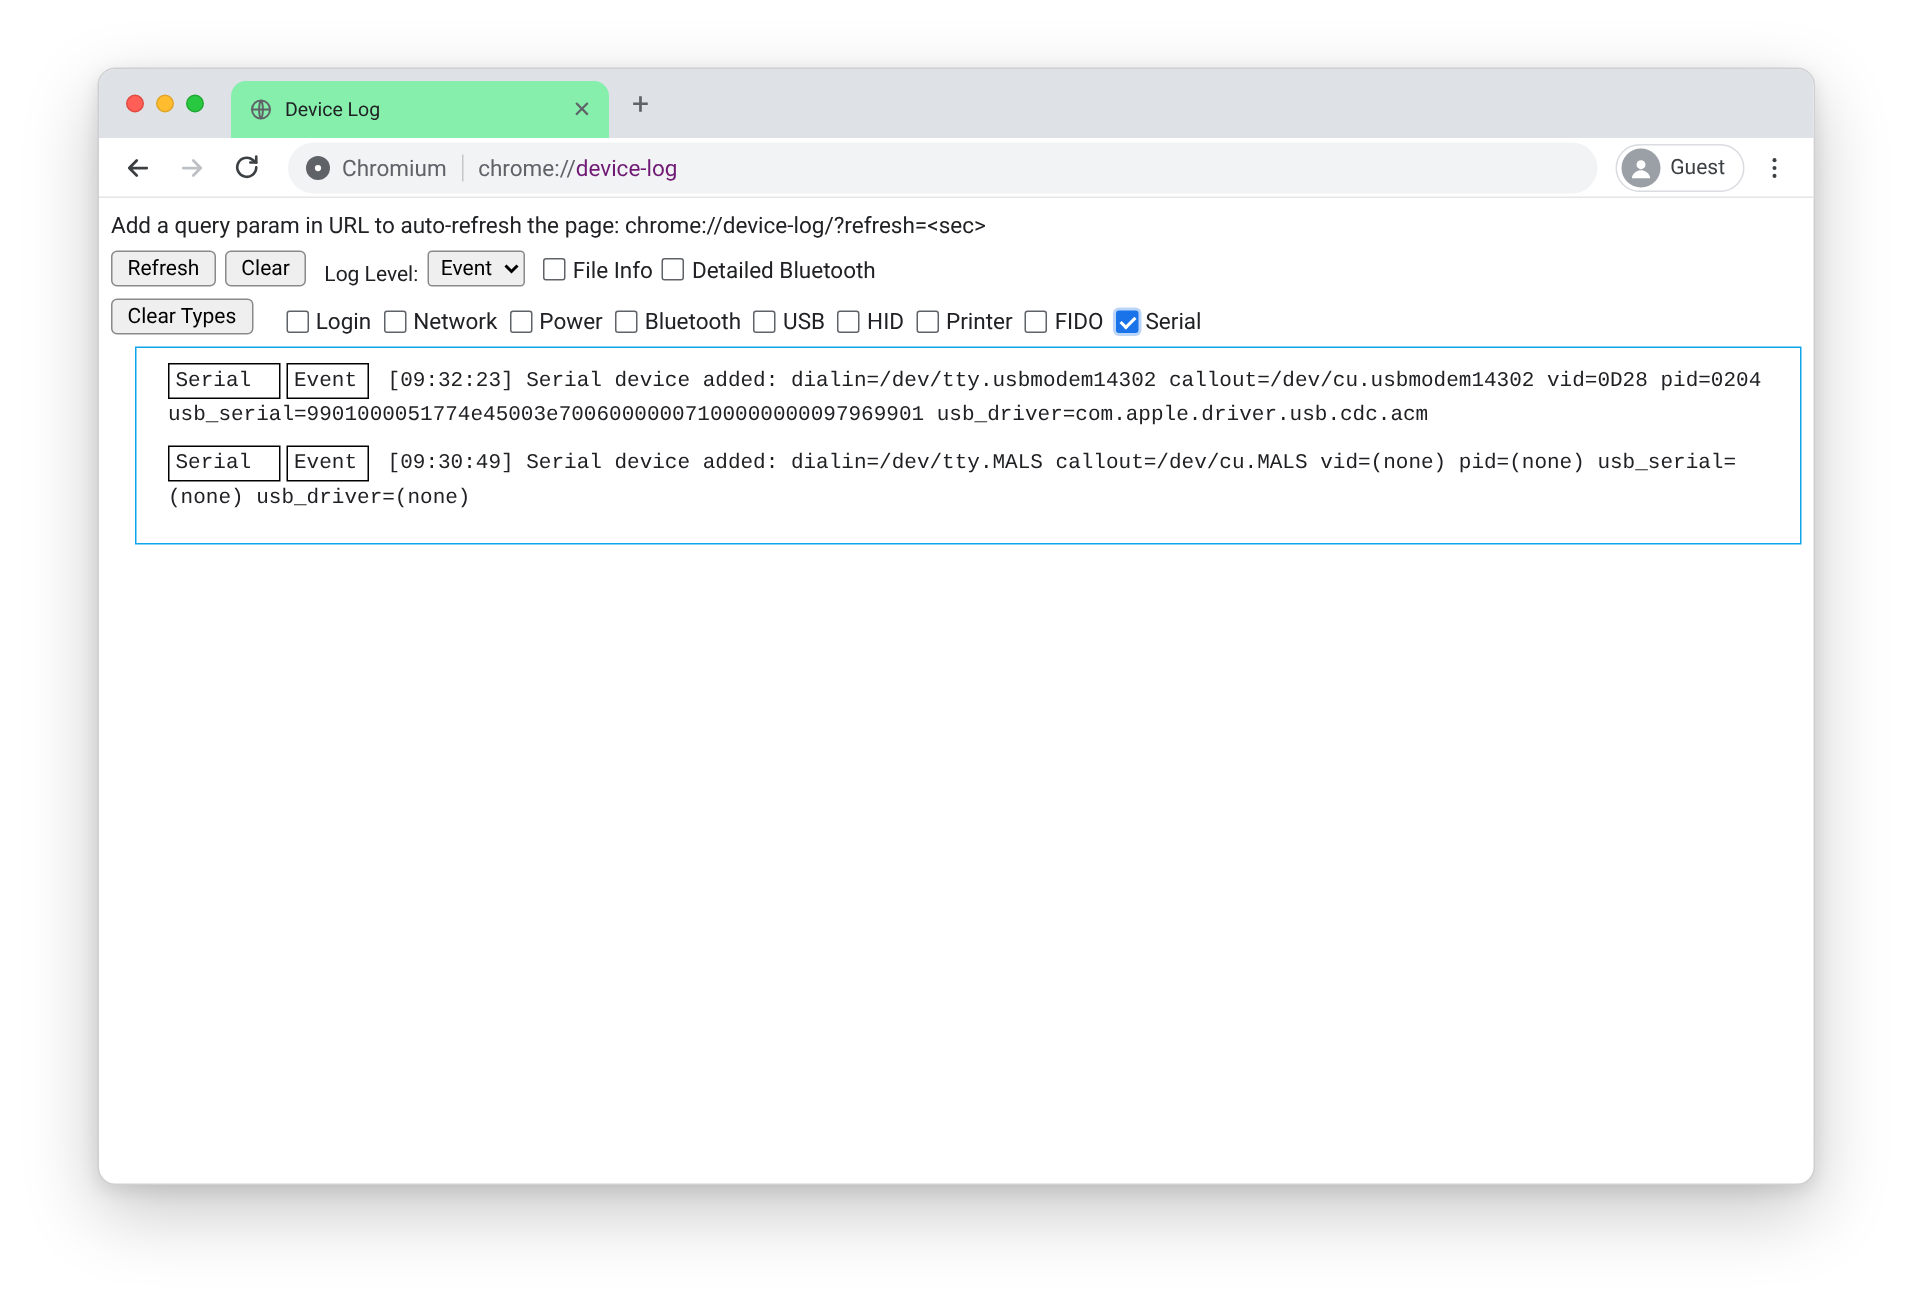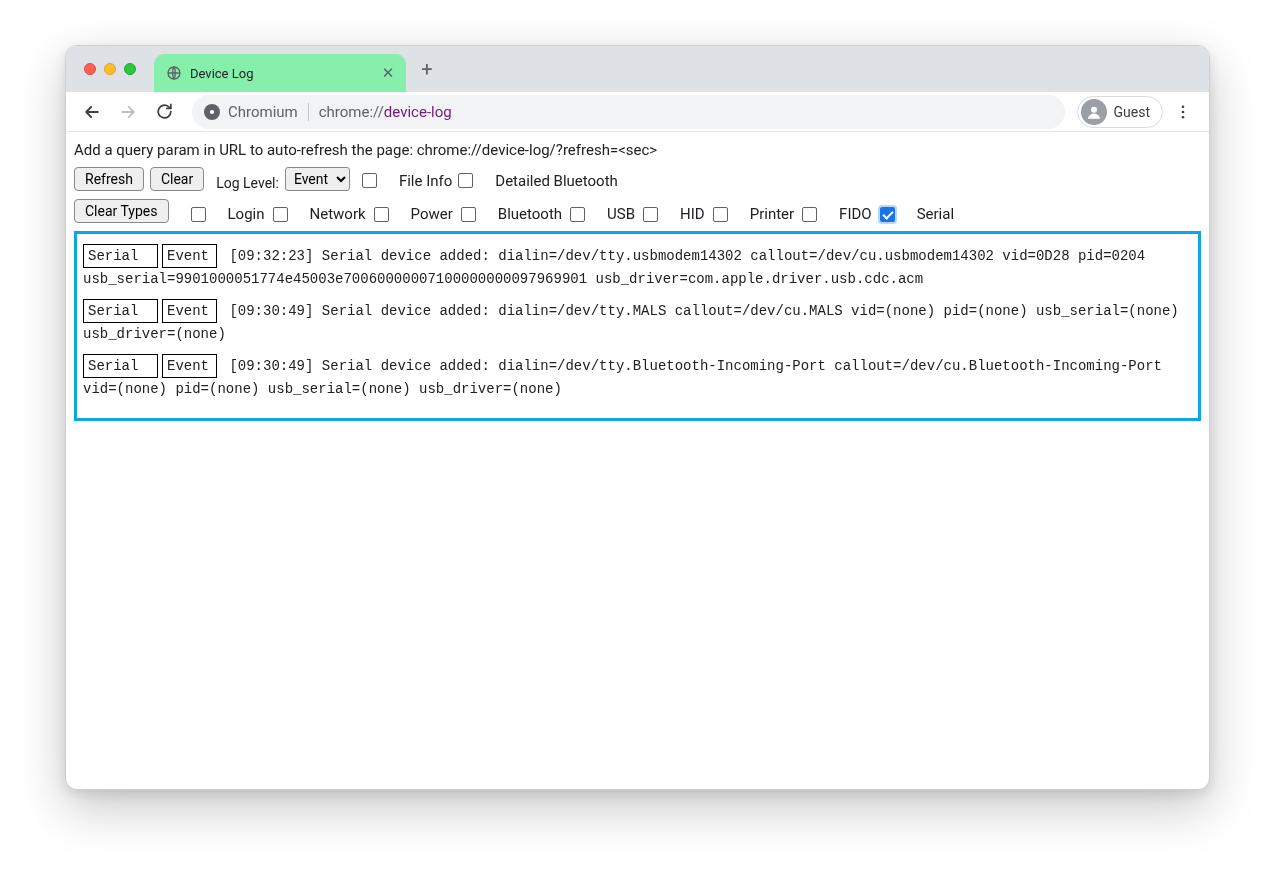--- a/index.html
+++ b/index.html
@@ -171,21 +171,21 @@
     font: inherit;
     font-size: 14px;
     padding: 2px 4px;
     border:1px solid #8a8a8a;
     border-radius:3px;
     background:#efefef;
   }
   .cbx-label {
     display:inline-flex;
     align-items:center;
-    gap:22px;
+    gap:5px;
     font-size: 15px;
     margin-left:6px;
   }
   input[type=checkbox] {
     appearance:none;
     -webkit-appearance:none;
     width:15px; height:15px;
     border:1.5px solid #5f6368;
     border-radius:2px;
     margin:0;
@@ -202,27 +202,28 @@
     content:"";
     position:absolute;
     left:3px; top:0;
     width:4px; height:8px;
     border:solid white;
     border-width:0 2px 2px 0;
     transform:rotate(45deg);
   }
 
   .log-box {
-    border:3px solid #0ea5e9;
-    padding: 6px 8px 10px 6px;
+    border:1px solid #0ea5e9;
+    padding: 6px 8px 10px 21px;
     font-family: ui-monospace, Menlo, Consolas, "Courier New", monospace;
     font-size: 14px;
     line-height: 1.6;
     white-space: normal;
     word-break: break-word;
+    margin-left: 16px;
   }
   .log-entry { margin: 4px 0 8px 0; }
   .chip {
     display:inline-block;
     border:1px solid #000;
     padding: 0 4px;
     margin-right: 4px;
     font-family: ui-monospace, Menlo, Consolas, "Courier New", monospace;
     font-size: 14px;
     min-width: 70px;
@@ -363,18 +364,17 @@
             <label class="cbx-label">
               <input type="checkbox" checked="" style="">
               <span>Serial</span>
             </label>
           </span>
       </div>
 
       <div class="log-box" id="log-box">
           <div class="log-entry"><span class="chip type">Serial</span><span class="chip level">Event</span> <span> [09:32:23] </span><span>Serial device added: dialin=/dev/tty.usbmodem14302 callout=/dev/cu.usbmodem14302 vid=0D28 pid=0204 usb_serial=9901000051774e45003e70060000007100000000097969901 usb_driver=com.apple.driver.usb.cdc.acm</span></div>
           <div class="log-entry"><span class="chip type">Serial</span><span class="chip level">Event</span> <span> [09:30:49] </span><span>Serial device added: dialin=/dev/tty.MALS callout=/dev/cu.MALS vid=(none) pid=(none) usb_serial=(none) usb_driver=(none)</span></div>
-          <div class="log-entry"><span class="chip type">Serial</span><span class="chip level">Event</span> <span> [09:30:49] </span><span>Serial device added: dialin=/dev/tty.Bluetooth-Incoming-Port callout=/dev/cu.Bluetooth-Incoming-Port vid=(none) pid=(none) usb_serial=(none) usb_driver=(none)</span></div>
         </div>
 
     </div>
   </div>
 </div>
 
 </body></html>

